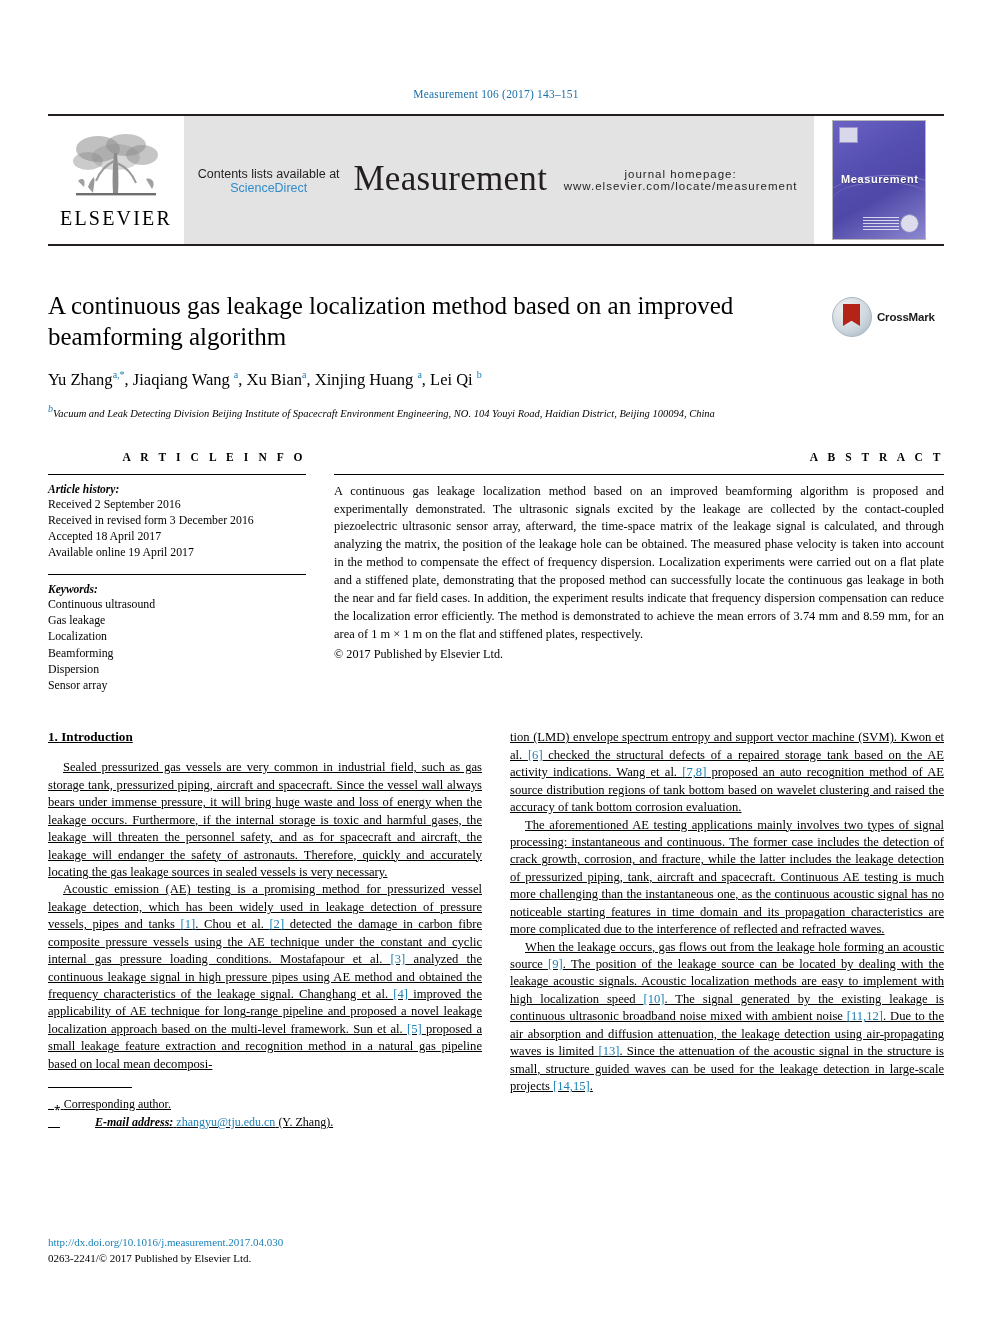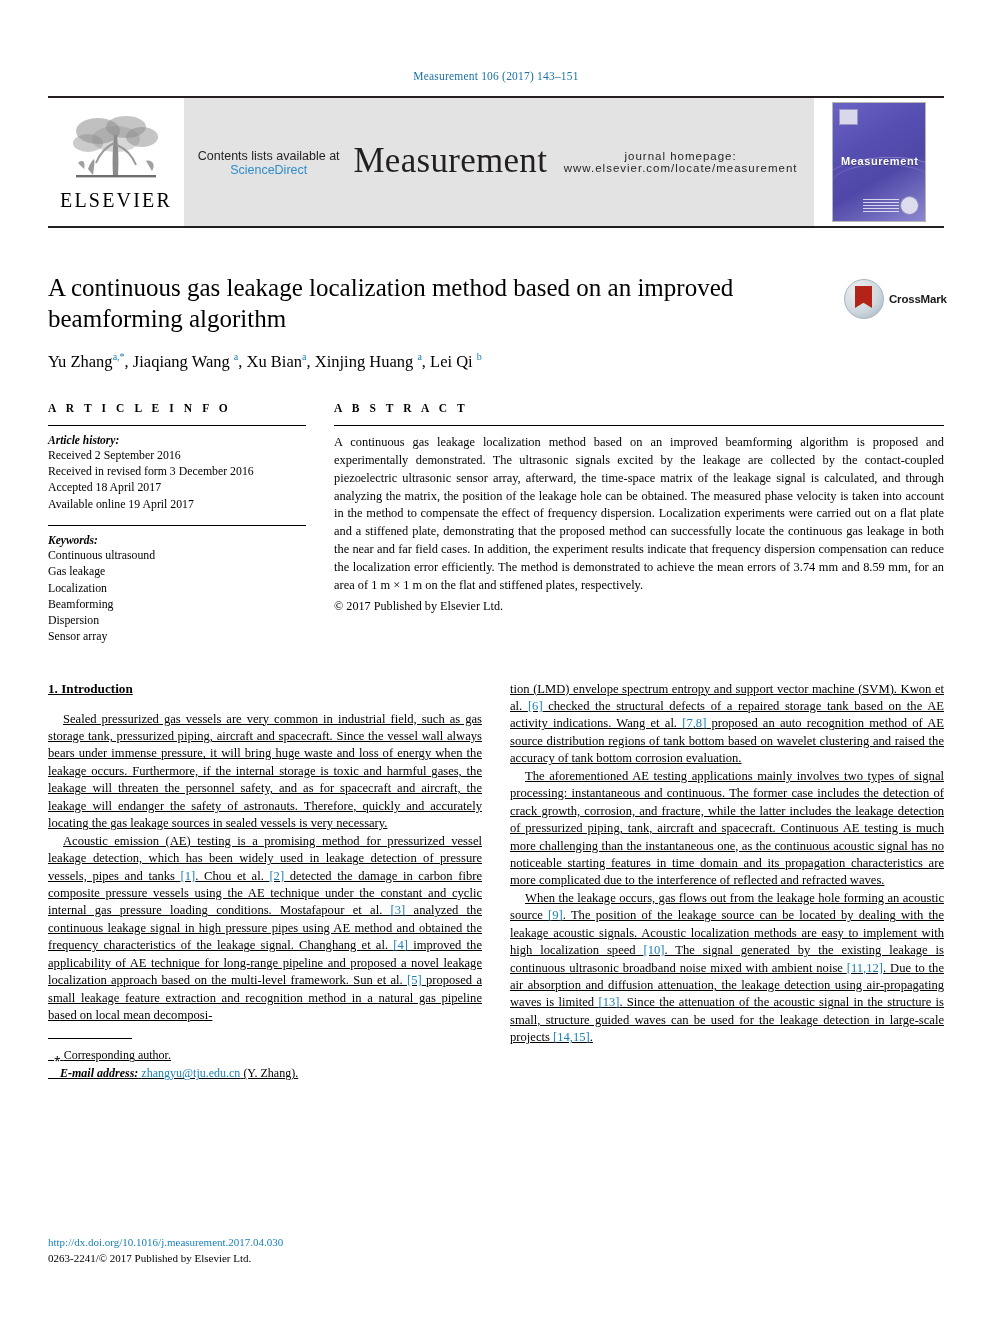--- a/index.html
+++ b/index.html
@@ -22,21 +22,21 @@
     height: 1323px;
     padding: 0;
   }
 
   
   .running-head {
     text-align: center;
     font-family: "Liberation Serif", serif;
     font-size: 11.5px;
     color: #1a6fa8;
-    padding-top: 70px;
+    padding-top: 88px;
     letter-spacing: 0.2px;
   }
 
   
   .masthead {
     margin: 14px 48px 0 48px;
     border-top: 2.5px solid #231f20;
     border-bottom: 2.5px solid #231f20;
     height: 128px;
     display: flex;
@@ -185,21 +185,21 @@
     color: #000;
     line-height: 1.3;
   }
   .authors sup, .aff sup {
     color: #1a7fb5;
     font-size: 10px;
     vertical-align: super;
   }
   .crossmark {
     position: absolute;
-    right: 4px;
+    right: 16px;
     top: 2px;
     width: 96px;
     height: 50px;
     display: flex;
     align-items: center;
     gap: 5px;
   }
   .cm-mark {
     width: 38px; height: 38px;
     border-radius: 50%;
@@ -244,20 +244,21 @@
   .col-abstract {
     flex: 1 1 auto;
   }
   .sec-head {
     font-family: "Liberation Serif", serif;
     font-size: 11.5px;
     font-weight: bold;
     letter-spacing: 3.6px;
     color: #000;
     margin-bottom: 11px;
+    text-align: right;
   }
   .rule {
     border-top: 1.6px solid #000;
     margin-bottom: 8px;
   }
   .rule-thin {
     border-top: 1px solid #000;
     margin: 13px 0 8px 0;
   }
   .info-sub {
@@ -325,21 +326,21 @@
   .footnote-rule {
     width: 84px;
     border-top: 1px solid #000;
     margin-bottom: 7px;
   }
   .footnote {
     font-family: "Liberation Serif", serif;
     font-size: 12px;
     line-height: 1.5;
   }
-  .footnote .fn-ital { font-style: italic; font-weight: bold; }
+  .footnote .fn-ital { font-style: italic; font-weight: bold; margin-left: 35px; }
 
   .page-footer {
     position: absolute;
     left: 48px;
     bottom: 56px;
     font-family: "Liberation Serif", serif;
     font-size: 11px;
     line-height: 1.45;
   }
   .doi { color: #1a7fb5; }
@@ -405,20 +406,21 @@
     <h1 class="paper-title">A continuous gas leakage localization method based on an improved beamforming algorithm</h1>
 
     <div class="crossmark">
       <div class="cm-mark"></div>
       <div class="cm-label">CrossMark</div>
     </div>
 
     <div class="authors">Yu Zhang<sup>a,*</sup>, Jiaqiang Wang <sup>a</sup>, Xu Bian<sup>a</sup>, Xinjing Huang <sup>a</sup>, Lei Qi <sup>b</sup></div>
 
     <div class="aff">
+      <div><sup>b</sup><span>Vacuum and Leak Detecting Division Beijing Institute of Spacecraft Environment Engineering, NO. 104 Youyi Road, Haidian District, Beijing 100094, China</span></div>
     </div>
   </div>
 
   <div class="info-abstract">
 
     <div class="col-info">
       <div class="sec-head">A R T I C L E   I N F O</div>
       <div class="rule"></div>
       <div class="info-sub">Article history:</div>
       <div class="info-line">Received 2 September 2016</div>

